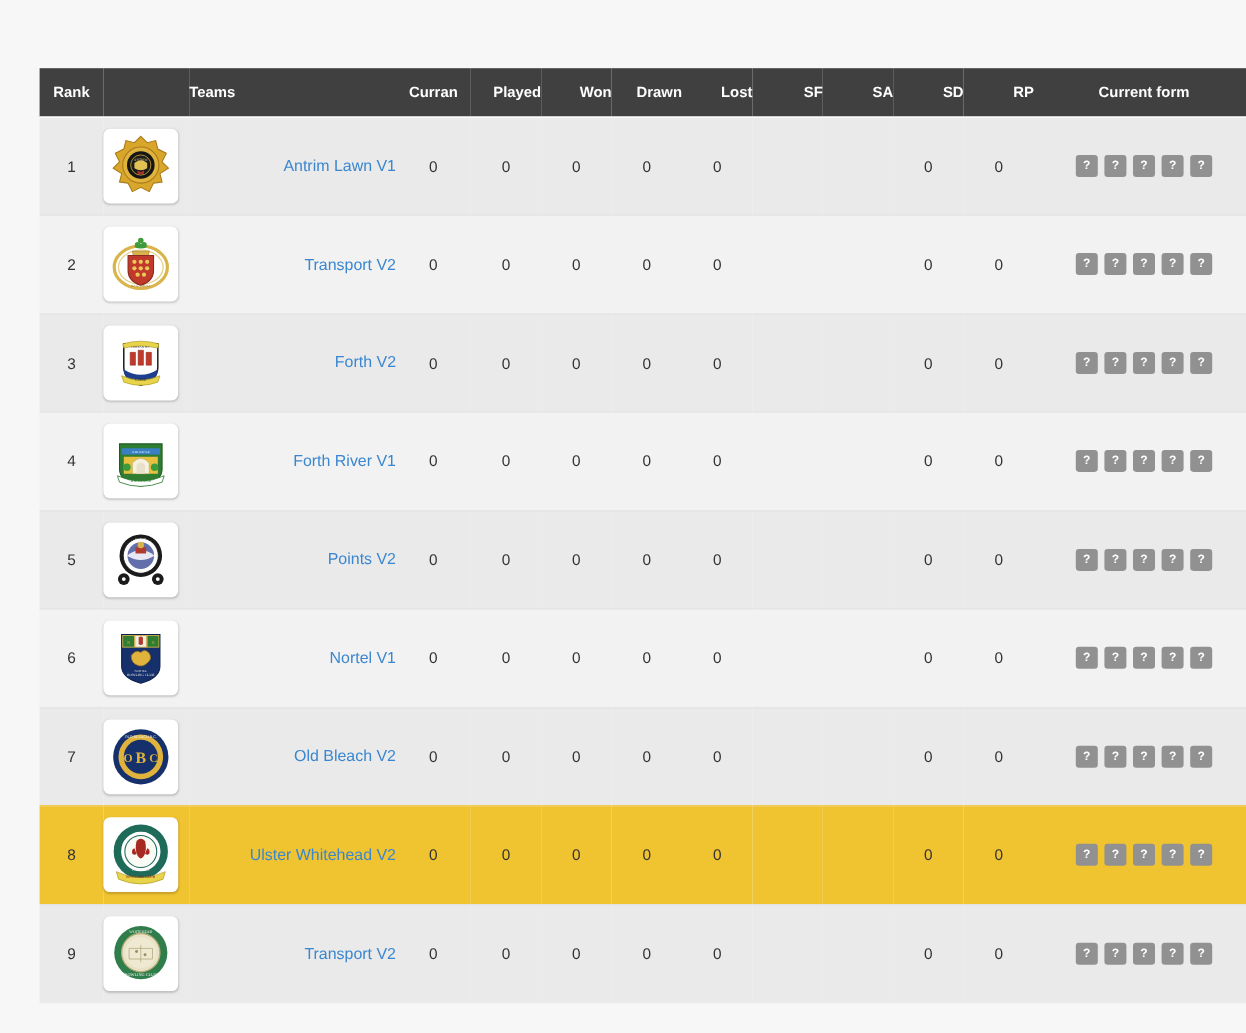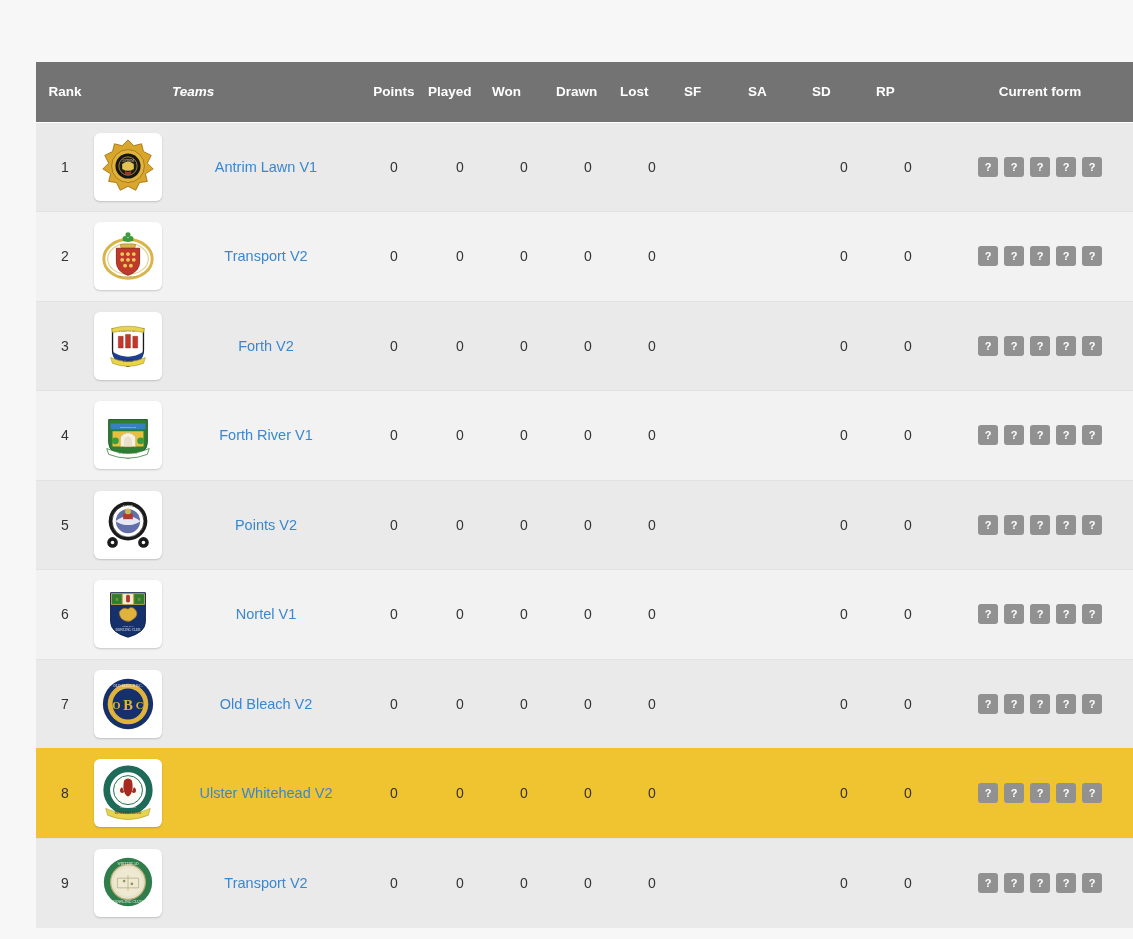--- a/index.html
+++ b/index.html
@@ -28,33 +28,33 @@
     position: absolute;
     left: 36px; top: 62px;
     width: 1072px;
   }
   table.standings {
     width: 1072px;
     border-collapse: collapse;
     table-layout: fixed;
   }
   table.standings thead th {
-    background: #737373;
+    background: #404040;
     color: #ffffff;
     font-size: 13.5px;
     font-weight: bold;
-    height: 60px;
+    height: 44px;
     padding: 0;
     vertical-align: middle;
     white-space: nowrap;
   }
   th.c-rank   { width: 58px;  text-align: center; }
   th.c-logo   { width: 78px;  text-align: left; }
-  th.c-team   { width: 188px; text-align: left; padding-left: 0; font-style: italic; }
-  th.c-num    { width: 64px;  text-align: left; }
+  th.c-team   { width: 188px; text-align: left; padding-left: 0; }
+  th.c-num    { width: 64px;  text-align: right; }
   th.c-points { width: 68px;  text-align: center; }
   th.c-form   { width: 200px; text-align: center; }
 
   tbody tr.row {
     height: 89.5px;
   }
   tbody tr.row.odd  { background: #eaeaea; }
   tbody tr.row.even { background: #f2f2f2; }
   tbody tr.row.highlight { background: #f0c330; }
   tbody tr.row td {
@@ -62,21 +62,21 @@
     padding: 0;
     vertical-align: middle;
     font-size: 14px;
     color: #333333;
   }
   tbody tr.row.highlight td { border-top: 1px solid #f0c330; }
   tbody tr.row:first-child td { border-top: 1px solid #ffffff; }
 
   td.rank  { text-align: center; color: #444; font-size: 14.5px; }
   td.logo  { text-align: left; padding-left: 10px; }
-  td.team  { text-align: center; }
+  td.team  { text-align: right; }
   td.num   { text-align: center; }
   td.form  { text-align: center; }
 
   .team-link {
     color: #3a87d0;
     font-size: 14.5px;
     text-decoration: none;
     white-space: nowrap;
     cursor: pointer;
   }
@@ -117,21 +117,21 @@
 <div id="page">
 
 
   <div class="table-wrap">
     <table class="standings">
       <thead>
         <tr>
           <th class="c-rank">Rank</th>
           <th class="c-logo"></th>
           <th class="c-team">Teams</th>
-          <th class="c-points">Points</th>
+          <th class="c-points">Curran</th>
           <th class="c-num">Played</th>
           <th class="c-num">Won</th>
           <th class="c-num">Drawn</th>
           <th class="c-num">Lost</th>
           <th class="c-num">SF</th>
           <th class="c-num">SA</th>
           <th class="c-num">SD</th>
           <th class="c-num">RP</th>
           <th class="c-form">Current form</th>
 

